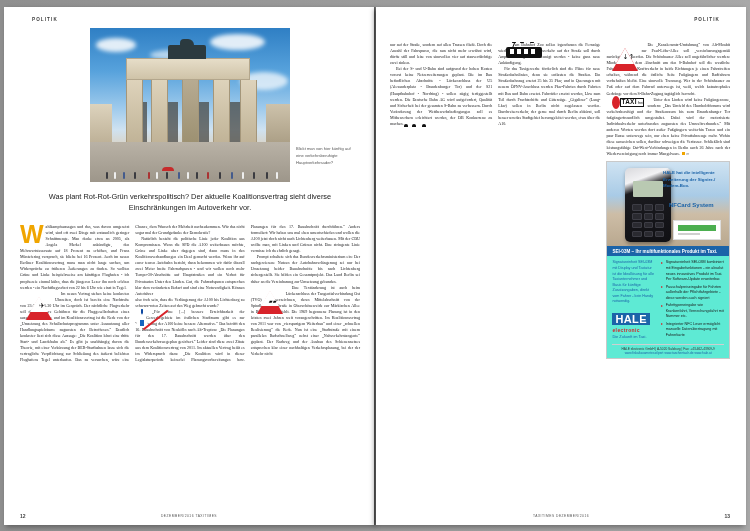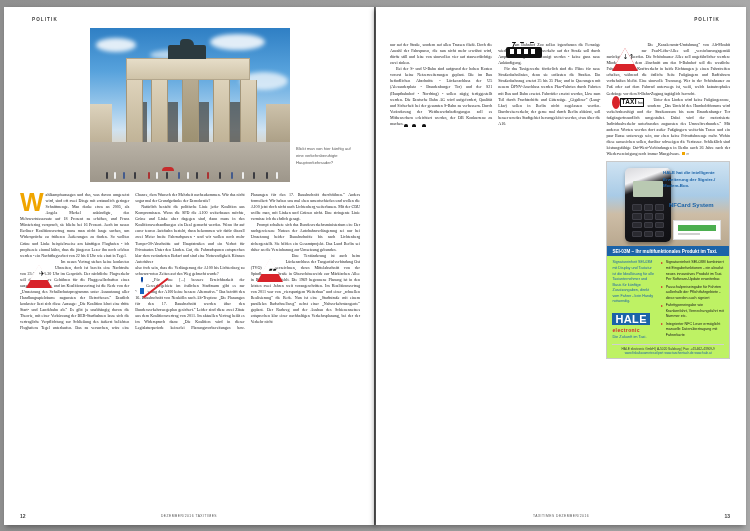--- a/index.html
+++ b/index.html
@@ -170,21 +170,21 @@
   }
   .tram-body{
     position:absolute;left:2px;top:4px;width:36px;height:11px;background:#111;border-radius:2px;
   }
   .tram-win{position:absolute;top:6px;width:4px;height:5px;background:#fff;}
   .tram-wheel{position:absolute;bottom:0;width:4px;height:4px;border-radius:50%;background:#111;}
   .tram-pole{position:absolute;left:9px;top:0;width:1px;height:5px;background:#111;transform:rotate(22deg);}
 
   
   .ad{
-    margin-top:4px;border:1px solid #c9c9c9;background:#bef264;
+    margin-top:4px;border:1px solid #c9c9c9;background:#5eead4;
     width:100%;box-sizing:border-box;
   }
   .ad-top{
     position:relative;height:84px;
     background:linear-gradient(180deg,#cfe3f2 0%,#a9cbe6 40%,#cdbda6 62%,#b9a88f 100%);
     overflow:hidden;
   }
   .ad-dev{
     position:absolute;left:18px;top:6px;width:46px;height:74px;
     background:linear-gradient(160deg,#d9d9dd 0%,#f2f2f4 18%,#1b1b1f 30%,#101014 100%);
@@ -308,20 +308,21 @@
           <div class="person wht" style="left:152px;"></div>
           <div class="person" style="left:163px;"></div>
           <div class="person" style="left:176px;"></div>
           <div class="person wht" style="left:186px;"></div>
         </div>
       </div>
       <div class="photo-caption">Blickt man von hier künftig auf eine verkehrsberuhigte Hauptverkehrsader?</div>
     </div>
 
 
+    <div class="standfirst">Was plant Rot-Rot-Grün verkehrspolitisch? Der aktuelle Koalitionsvertrag sieht diverse Einschränkungen im Autoverkehr vor.</div>
 
     <div class="cols">
 
       <p class="noind">
         <span class="dropcap">W</span><span>ahlkampfaussagen und das, was davon umgesetzt wird, sind oft zwei Dinge mit erstaunlich geringer Schnittmenge. Man denke etwa an 2005, als Angela Merkel ankündigte, den Mehrwertsteuersatz auf 18 Prozent zu erhöhen, und Franz Müntefering versprach, sie bliebe bei 16 Prozent. Auch im neuen Berliner Koalitionsvertrag muss man nicht lange suchen, um Widersprüche zu früheren Äußerungen zu finden. So wollten Grüne und Linke beispielsweise am künftigen Flughafen - ich prophezeie einmal kühn, dass die jüngeren Leser ihn noch erleben werden - ein Nachtflugverbot von 22 bis 6 Uhr wie einst in Tegel.</span>
       </p>
 
       <p>
         <span class="sign">
           <span class="sign-tri">

